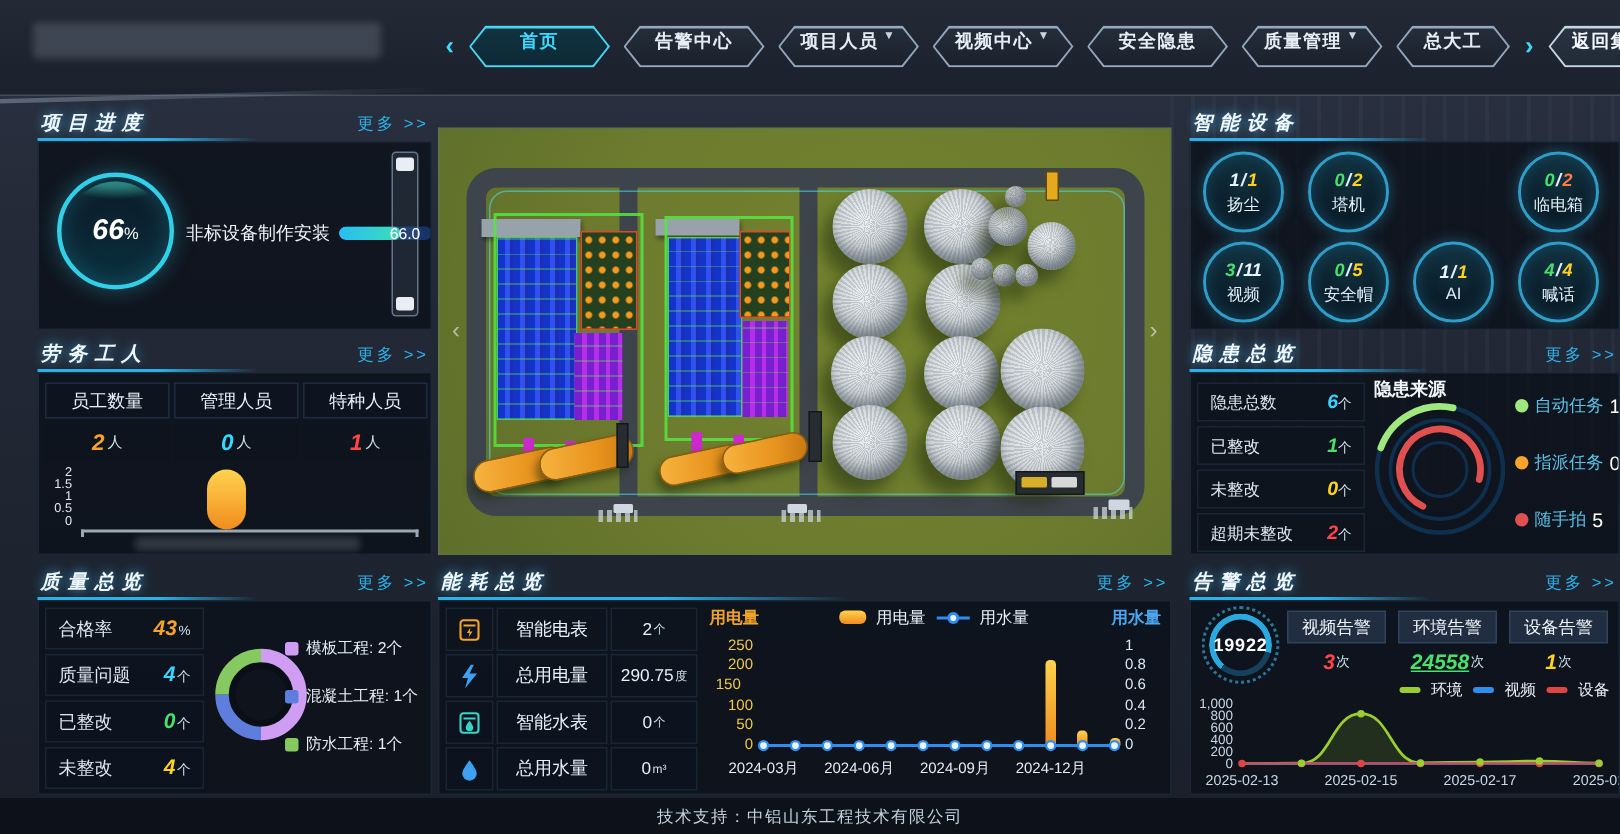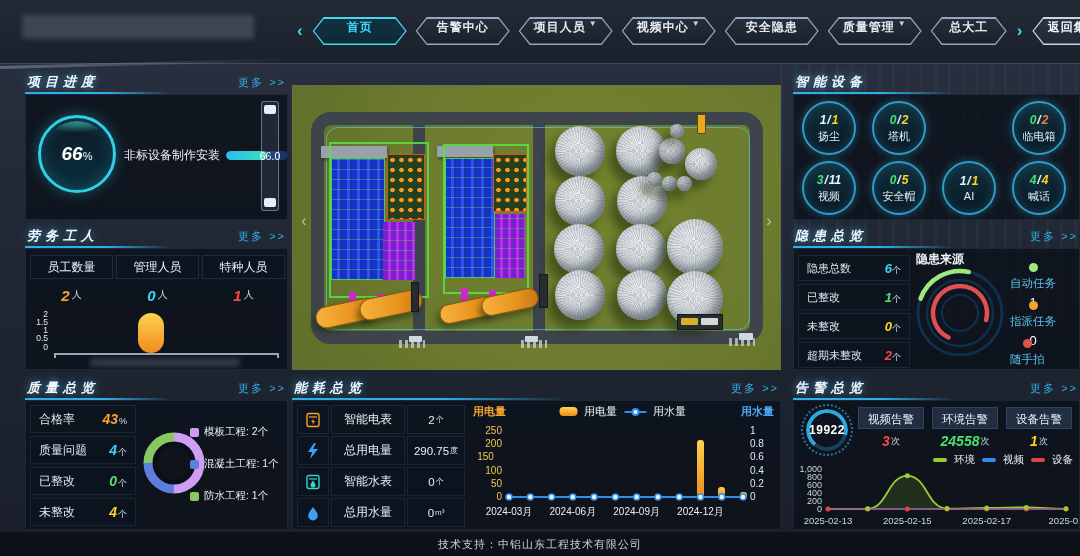--- a/index.html
+++ b/index.html
@@ -87,21 +87,21 @@
   .qleg{position:absolute;left:164px;display:flex;align-items:center;gap:5px;}
   .qsq{width:9px;height:9px;border-radius:2px;flex:0 0 auto;}
   .qleg span.t{font-size:10.5px;color:#e6eef6;white-space:nowrap;}
   .hrow{position:absolute;left:4px;width:112px;height:26px;padding:0 8px;
     display:flex;align-items:center;justify-content:space-between;
     background:rgba(13,20,31,.85);border:1px solid rgba(80,120,160,.18);}
   .hrow .ql{font-size:11px;color:#dde8f2;white-space:nowrap;}
   .hrow b{font-size:13px;font-style:italic;}
   .hrow i{font-style:normal;font-size:9px;color:#cfe0ee;}
   .hsrc-title{position:absolute;left:122px;top:2px;font-size:12px;font-weight:bold;color:#f2f7fb;}
-  .hleg{position:absolute;left:216px;display:flex;align-items:center;gap:4px;white-space:nowrap;flex-direction:column;}
+  .hleg{position:absolute;left:216px;display:flex;align-items:center;gap:4px;white-space:nowrap;}
   .hdot{width:9px;height:9px;border-radius:50%;flex:0 0 auto;}
   .hleg .t{font-size:11.5px;color:#5bc2e8;}
   .hleg .v{font-size:13px;color:#fff;}
   
   .erow{position:absolute;left:4px;height:29px;display:flex;gap:2px;}
   .ecell{background:rgba(13,20,31,.85);border:1px solid rgba(80,120,160,.18);
     display:flex;align-items:center;justify-content:center;color:#e8f1f8;font-size:12px;}
   .eicon{width:32px;} .elab{width:74px;} .evalc{width:58px;font-size:11.5px;}
   .evalc i{font-style:normal;font-size:8px;color:#cfe0ee;margin-left:1px;}
   .echart-wrap{position:absolute;left:176px;top:0;width:307px;bottom:0;}
@@ -621,21 +621,21 @@
         <div class="acol" style="left:64px;">
           <div class="ahead">视频告警</div>
           <div class="aval">
               <b style="color: rgb(255, 69, 69);">3</b>
               <i>次</i>
             </div>
         </div>
         <div class="acol" style="left:138px;">
           <div class="ahead">环境告警</div>
           <div class="aval">
-              <b style="color: rgb(73, 224, 108);">24558</b>
+              <b style="color: rgb(73, 224, 108); text-decoration: underline;">24558</b>
               <i>次</i>
             </div>
         </div>
         <div class="acol" style="left:212px;">
           <div class="ahead">设备告警</div>
           <div class="aval">
               <b style="color: rgb(255, 210, 30);">1</b>
               <i>次</i>
             </div>
         </div>

